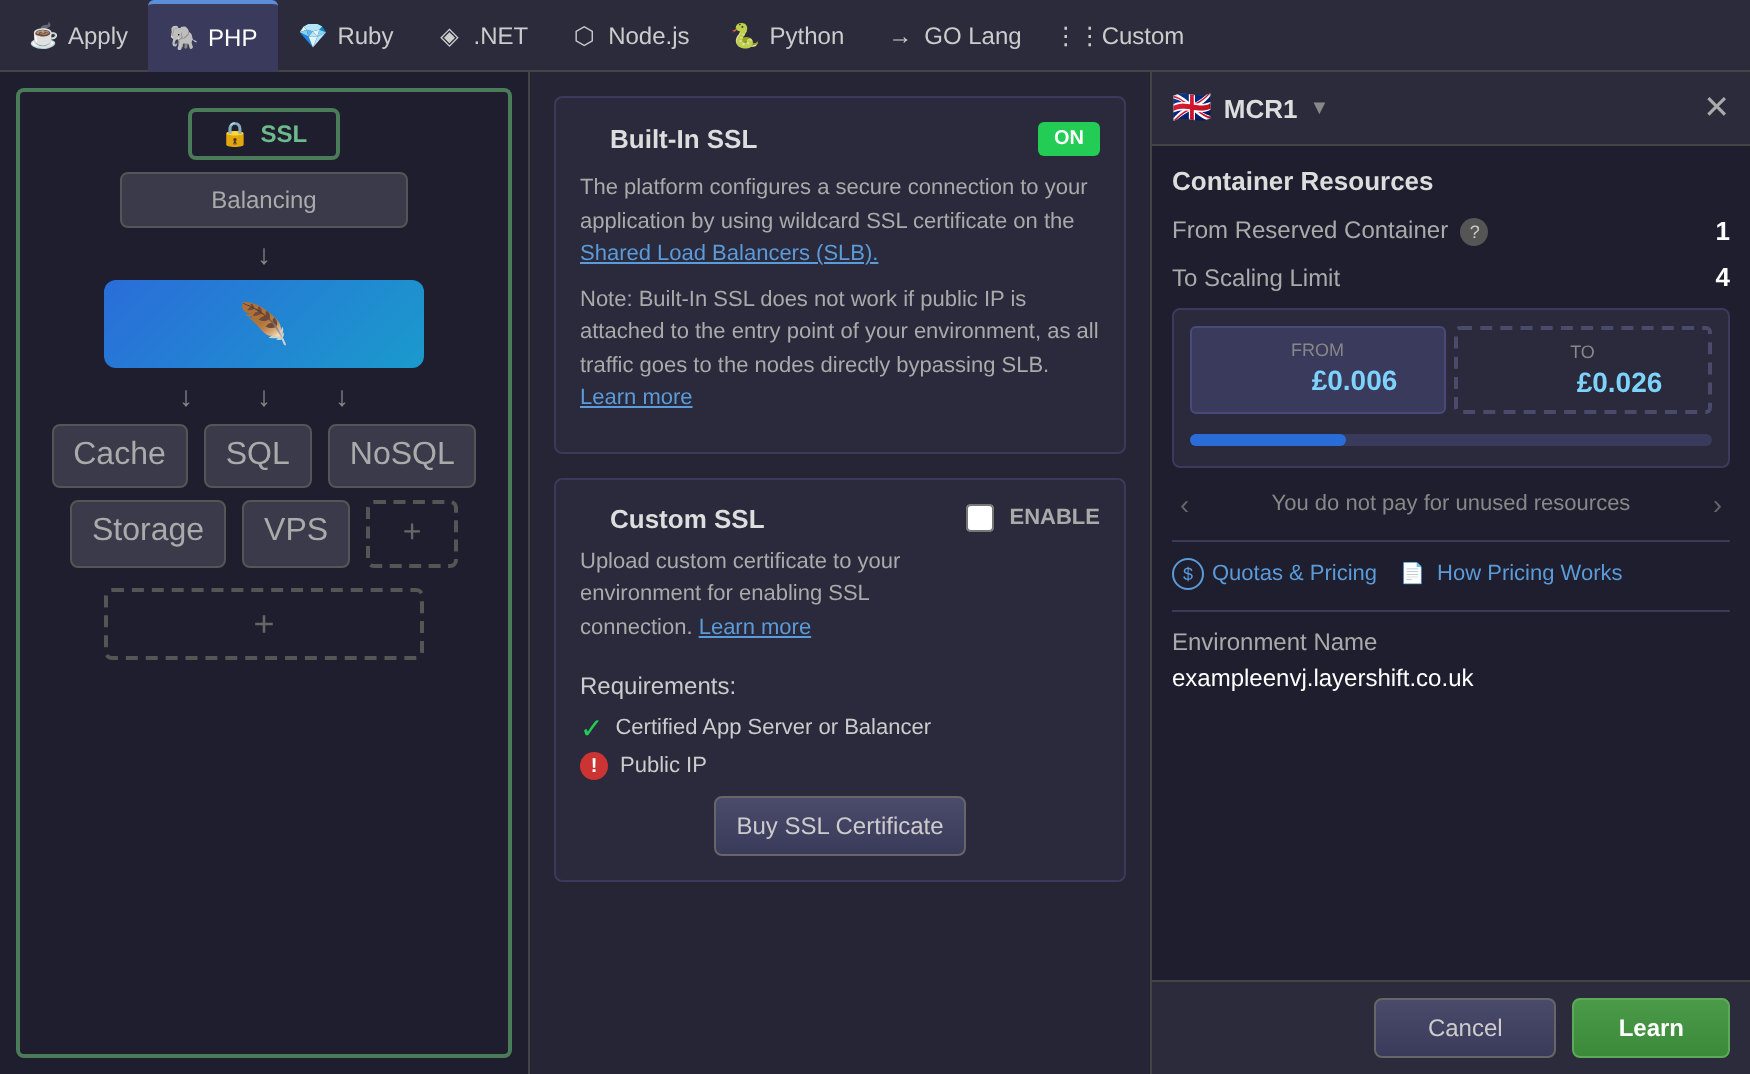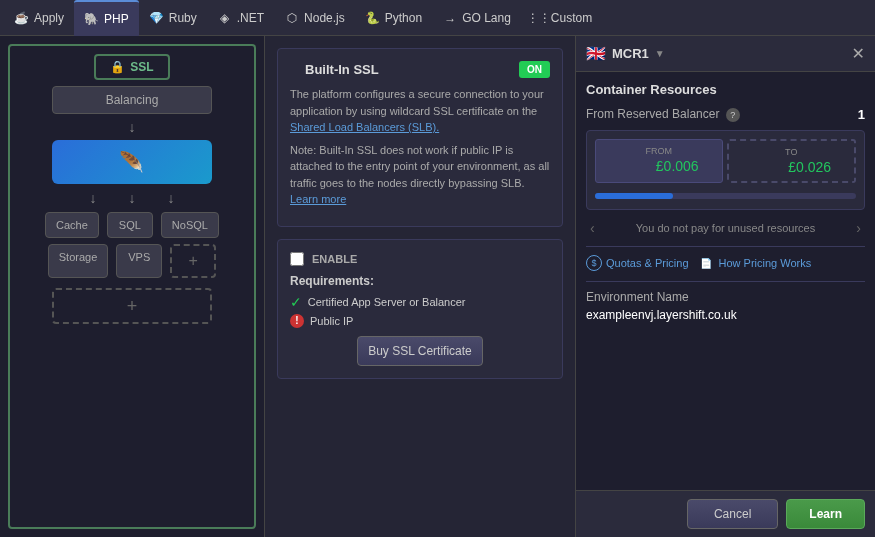--- a/index.html
+++ b/index.html
@@ -86,21 +86,21 @@
       font-weight: bold;
     }
     .ssl-badge .lock-icon { color: #6dba8a; }
 
     .balancing-btn {
       background: #3a3a4a;
       border: 1px solid #555;
       border-radius: 4px;
       color: #aaa;
       padding: 6px 1px;
-      width: 160px;
+      width: 144px;
       text-align: center;
       cursor: pointer;
       font-size: 12px;
     }
 
     .arrow-down {
       color: #888;
       font-size: 14px;
       line-height: 1;
     }
@@ -131,21 +131,21 @@
       gap: 8px;
     }
     .node-btn {
       background: #3a3a4a;
       border: 1px solid #555;
       border-radius: 4px;
       color: #aaa;
       padding: 6px 10px;
       text-align: center;
       cursor: pointer;
-      font-size: 11px;
+      font-size: 16px;
       min-width: 46px;
     }
 
     .storage-row {
       display: flex;
       gap: 8px;
     }
 
     .add-btn {
       background: transparent;
@@ -230,21 +230,21 @@
 
     .note-text {
       font-size: 11px;
       color: #888;
       line-height: 1.5;
       margin-top: 4px;
     }
 
     .requirements-title {
       font-size: 12px;
-      font-weight: bold;
+      font-weight: normal;
       color: #ccc;
       margin-bottom: 6px;
     }
 
     .req-item {
       display: flex;
       align-items: center;
       gap: 6px;
       font-size: 11px;
       margin-bottom: 4px;
@@ -418,22 +418,22 @@
     }
 
     .cost-label {
       font-size: 9px;
       color: #888;
       display: block;
       margin-bottom: 2px;
     }
     .cost-amount {
       font-size: 14px;
-      color: #22c55e;
-      font-weight: normal;
+      color: #7dd3fc;
+      font-weight: bold;
       margin-left: 37px;
     }
 
     .slider-container {
       margin-top: 8px;
       position: relative;
       height: 10px;
     }
 
     .slider-track {
@@ -665,20 +665,29 @@
           <a>Shared Load Balancers (SLB).</a>
         </p>
         <p class="note-text">
           <span>Note: Built-In SSL does not work if public IP is attached to the entry point of your environment, as all traffic goes to the nodes directly bypassing SLB.</span>
           <a>Learn more</a>
         </p>
       </div>
 
       <div class="ssl-section">
         <div class="custom-ssl-upload">
+          <div>
+            <div class="ssl-section-header" style="margin-bottom:6px;">
+              <span class="ssl-section-title">Custom SSL</span>
+            </div>
+            <p>
+              <span>Upload custom certificate to your environment for enabling SSL connection.</span>
+              <a>Learn more</a>
+            </p>
+          </div>
           <div class="enable-row">
             <input type="checkbox" class="enable-checkbox" style="">
             <span class="enable-label">ENABLE</span>
           </div>
         </div>
 
         <div style="margin-top:8px;">
           <div class="requirements-title">Requirements:</div>
           <div class="req-item">
             <span class="req-check">✓</span>
@@ -704,26 +713,33 @@
         </div>
         <span class="right-panel-close">✕</span>
       </div>
 
       <div class="right-panel-body">
         <div class="container-resources-title">Container Resources</div>
 
         <div class="resource-row">
           <span class="resource-label">
             <span>From</span>
-            <span>Reserved Balancer</span>
+            <span>Reserved Container</span>
             <span class="info-icon">?</span>
           </span>
           <span class="resource-value">1</span>
         </div>
 
+        <div class="resource-row">
+          <span class="resource-label">
+            <span>To</span>
+            <span>Scaling Limit</span>
+          </span>
+          <span class="resource-value">4</span>
+        </div>
 
 
         <div class="cost-box">
           <div class="cost-from-to">
             <div class="cost-from">
               <span class="cost-label">FROM</span>
               <span class="cost-amount">£0.006</span>
             </div>
             <div class="cost-to">
               <span class="cost-label">TO</span>

